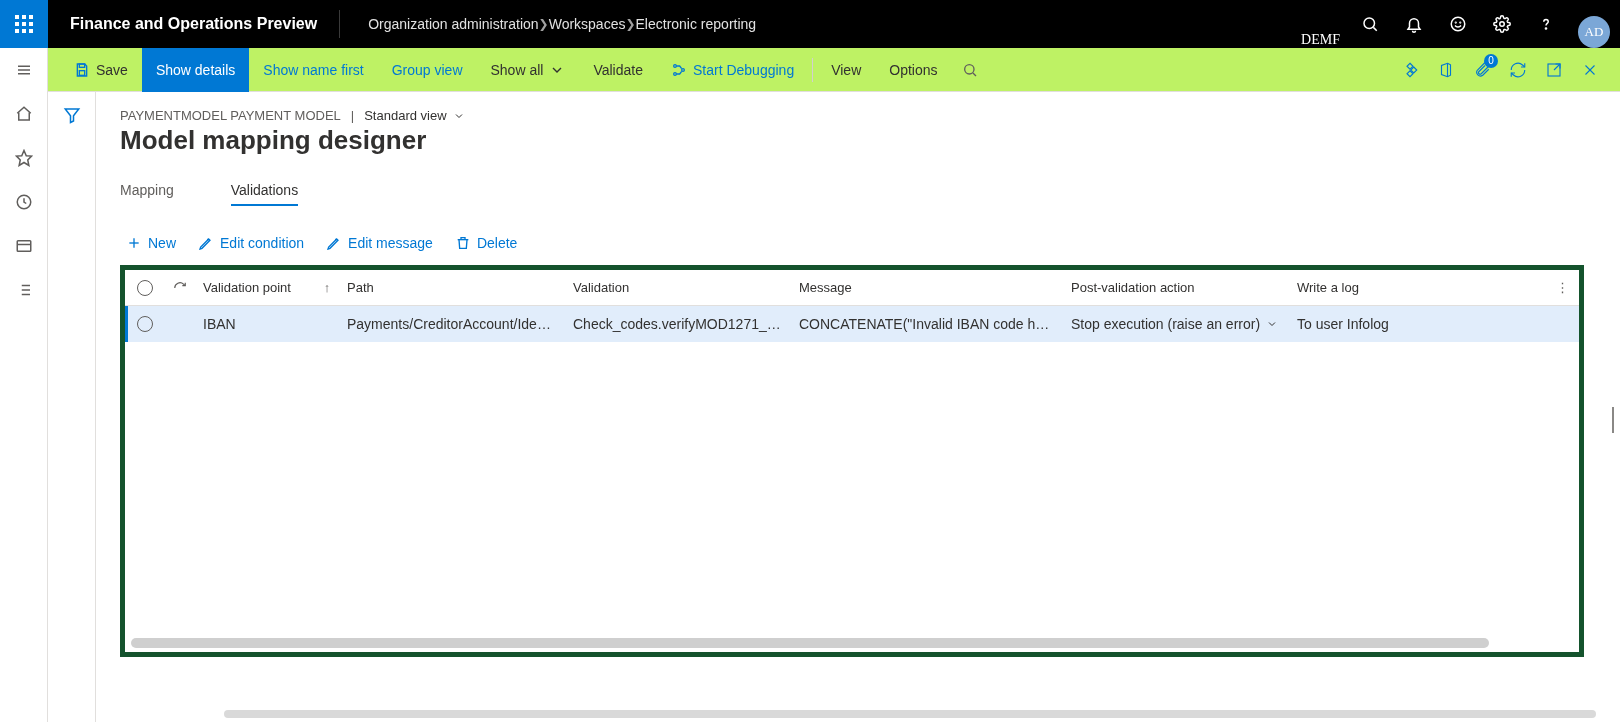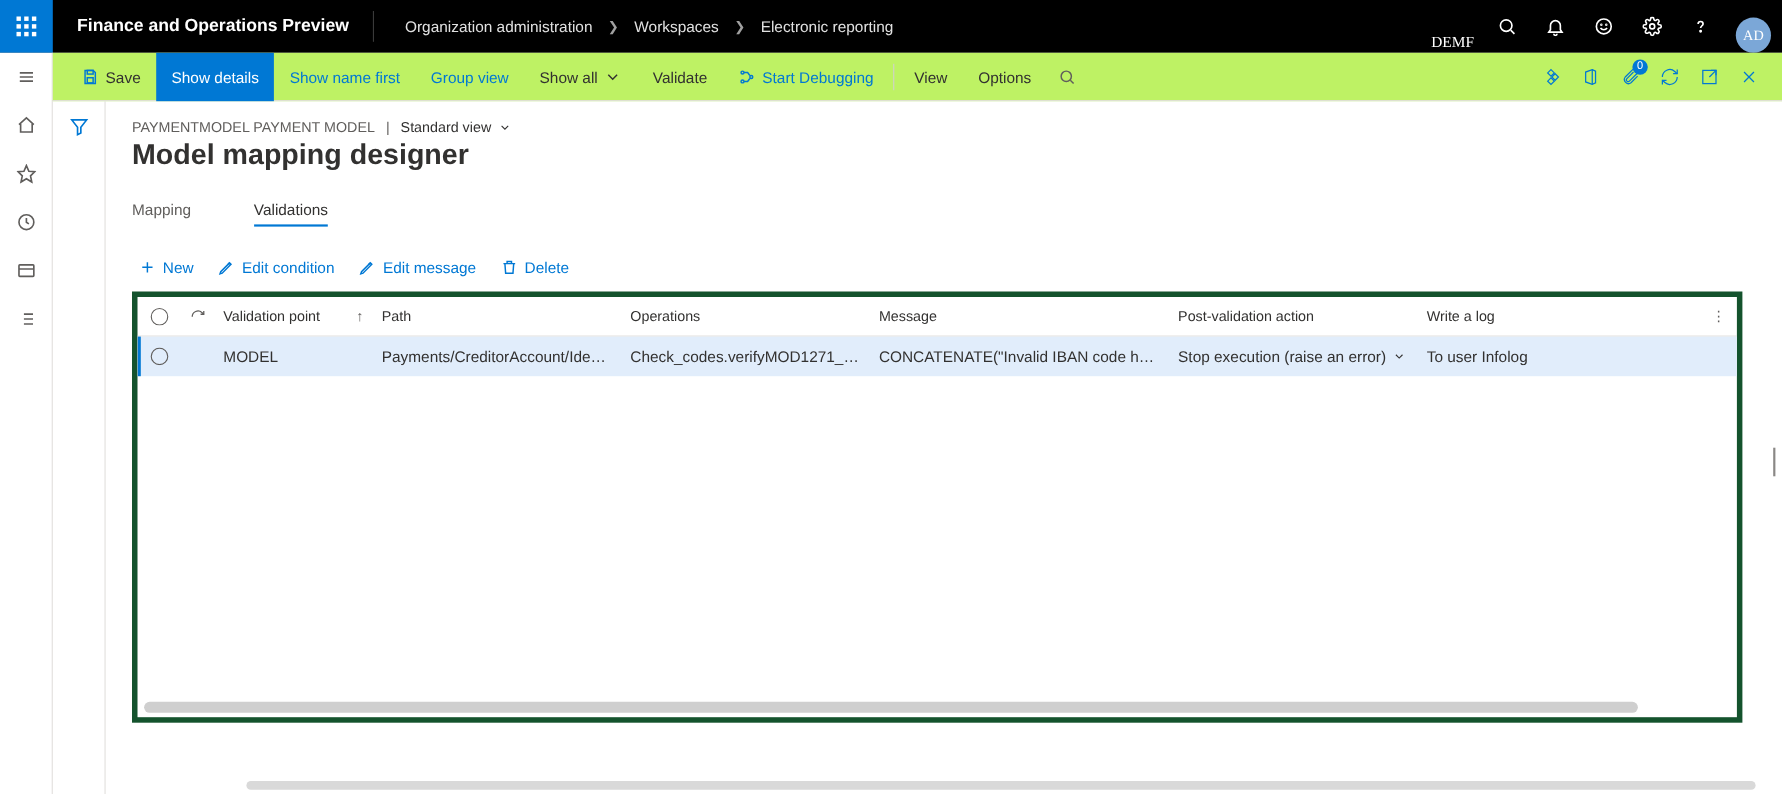--- a/index.html
+++ b/index.html
@@ -6,21 +6,21 @@
   html, body { margin:0; padding:0; height:100%; font-family: "Segoe UI", Arial, sans-serif; font-size:14px; color:#323130; background:#fff; }
   body { width:1620px; height:722px; overflow:hidden; position:relative; }
 
   
   .topbar { height:48px; background:#000; color:#fff; display:flex; align-items:center; }
   .waffle { width:48px; height:48px; background:#0078D4; display:flex; align-items:center; justify-content:center; }
   .waffle-grid { width:18px; height:18px; display:grid; grid-template-columns:repeat(3,4px); grid-template-rows:repeat(3,4px); gap:3px; }
   .waffle-grid span { background:#fff; width:4px; height:4px; }
   .app-title { font-size:16px; font-weight:600; padding:0 22px; }
   .top-divider { width:1px; height:28px; background:#3a3a3a; }
-  .breadcrumb { display:flex; align-items:center; gap:14px; padding-left:28px; font-size:14px; color:#e1e1e1; }
+  .breadcrumb { display:flex; align-items:center; gap:0; padding-left:28px; font-size:14px; color:#e1e1e1; }
   .breadcrumb-chevron { color:#a0a0a0; font-size:12px; }
   .topbar-spacer { flex:1; }
   .top-right { display:flex; align-items:flex-end; gap:0;font-family:Liberation Serif, serif; }
   .top-icon { width:44px; height:48px; display:flex; align-items:center; justify-content:center; color:#fff; font-size:16px; }
   .env-label { padding:0 8px; font-size:14px; }
   .avatar { width:32px; height:32px; border-radius:50%; background:#7ba7d7; color:#fff; display:flex; align-items:center; justify-content:center; font-size:13px; margin:0 10px; }
 
   
   .actionbar { position:absolute; top:48px; left:48px; right:0; height:44px; border-bottom:1px solid #e1dfdd; background:#bef264; display:flex; align-items:center; padding:0 12px; gap:0; }
   .ab-btn { height:44px; padding:0 14px; display:flex; align-items:center; gap:6px; font-size:14px; cursor:pointer; }
@@ -346,33 +346,33 @@
           </div>
         <div class="cell col-refresh">
           <svg width="14" height="14" viewBox="0 0 24 24" fill="none" stroke="currentColor" stroke-width="2">
               <path d="M3 12a9 9 0 0115-6.7L21 8"></path>
               <path d="M21 3v5h-5"></path>
             </svg>
         </div>
         <div class="cell col-vp">Validation point</div>
         <div class="cell col-sort">↑</div>
         <div class="cell col-path">Path</div>
-        <div class="cell col-cond">Operations</div>
+        <div class="cell col-cond">Validation</div>
         <div class="cell col-msg">Message</div>
         <div class="cell col-pva">Post-validation action</div>
         <div class="cell col-log">Write a log</div>
         <div class="cell col-menu">⋮</div>
       </div>
 
       <div class="grid-row">
         <div class="cell col-select" style="margin-left:-3px;">
             <div class="circle"></div>
           </div>
         <div class="cell col-refresh"></div>
-        <div class="cell col-vp">MODEL</div>
+        <div class="cell col-vp">IBAN</div>
         <div class="cell col-sort"></div>
         <div class="cell col-path">Payments/CreditorAccount/Iden…</div>
         <div class="cell col-cond">Check_codes.verifyMOD1271_3…</div>
         <div class="cell col-msg">CONCATENATE("Invalid IBAN code ha…</div>
         <div class="cell col-pva" style="display:flex;align-items:center;gap:6px;">
           <span>Stop execution (raise an error)</span>
           <svg class="chev-down" viewBox="0 0 24 24" fill="none" stroke="currentColor" stroke-width="2">
               <polyline points="6 9 12 15 18 9"></polyline>
             </svg>
         </div>

